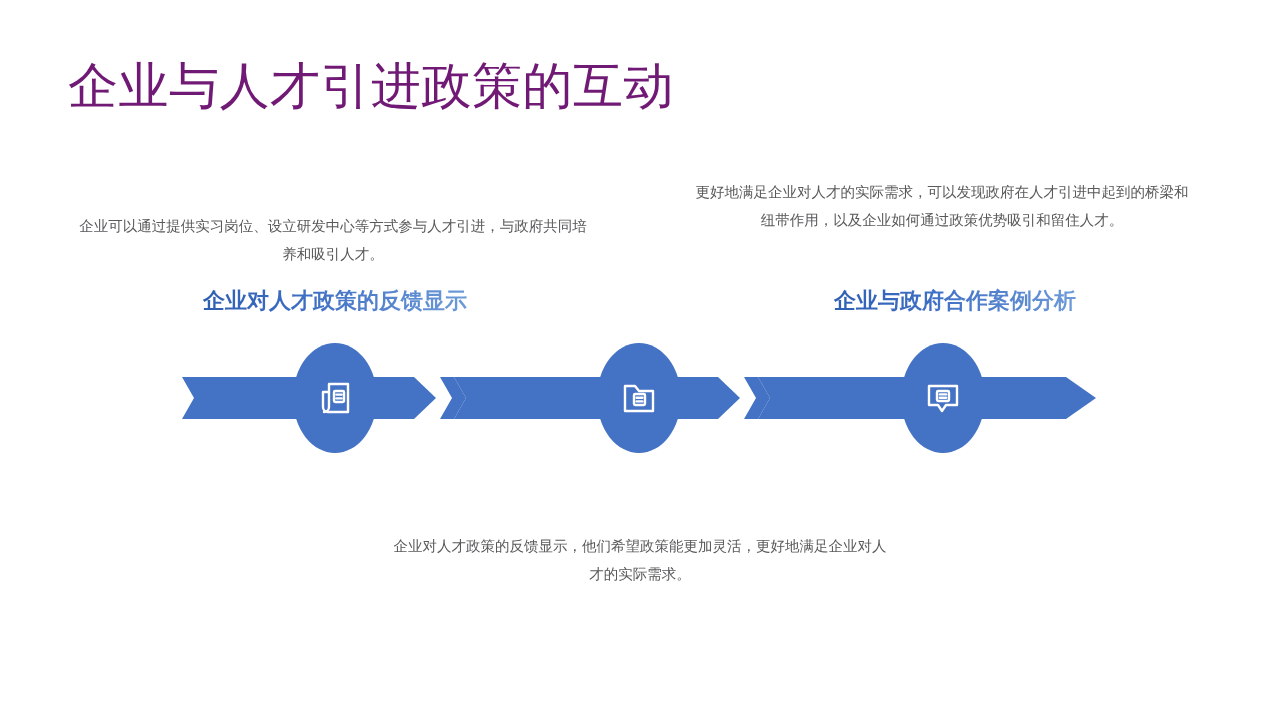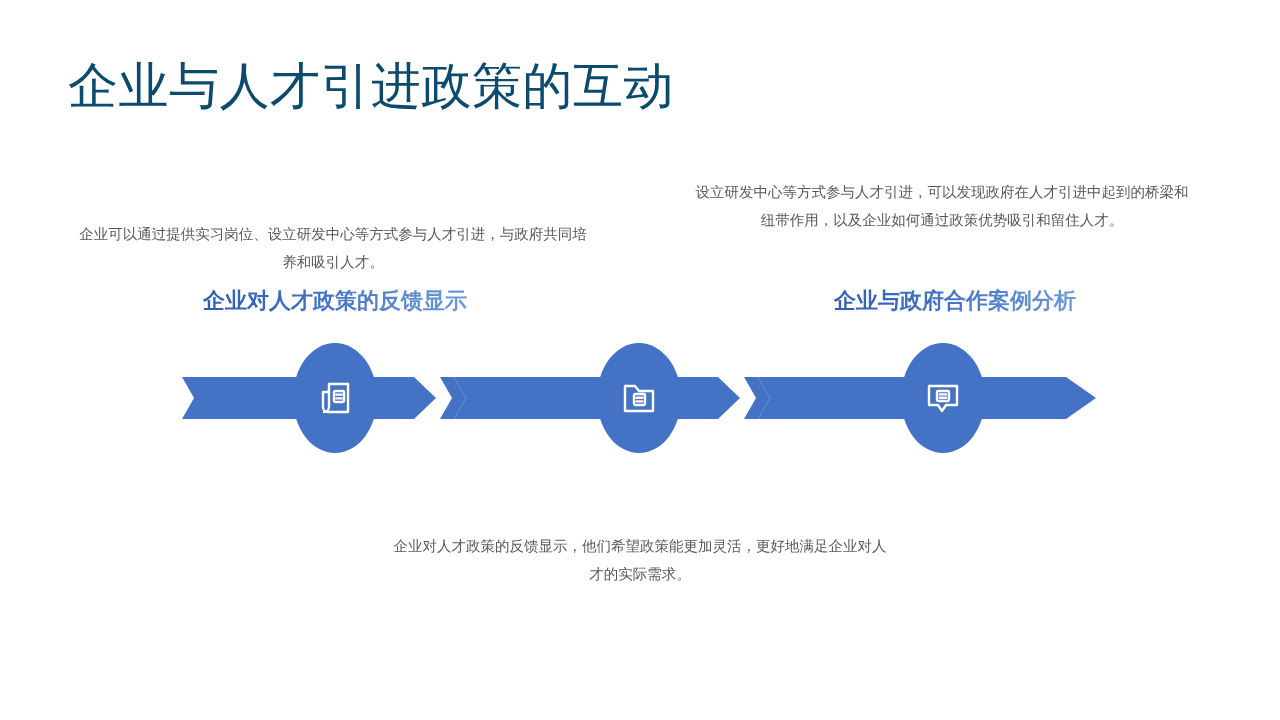--- a/index.html
+++ b/index.html
@@ -20,34 +20,34 @@
   }
 
   
   .slide-title {
     position: absolute;
     left: 68px;
     top: 58px;
     font-size: 50px;
     line-height: 1.15;
     font-weight: 400;
-    color: #0c4a6e;
+    color: #701a75;
     letter-spacing: 0.5px;
     white-space: nowrap;
   }
 
   
   .desc {
     position: absolute;
     font-size: 14.5px;
     line-height: 28px;
     color: #59595b;
     text-align: center;
   }
-  .desc-left  { left: 78px;  top: 220px; width: 510px; }
+  .desc-left  { left: 78px;  top: 212px; width: 510px; }
   .desc-right { left: 692px; top: 178px; width: 500px; }
   .desc-bottom{ left: 390px; top: 532px; width: 500px; }
 
   
   .heading {
     position: absolute;
     font-size: 22px;
     font-weight: bold;
     white-space: nowrap;
     background: linear-gradient(90deg, #2f5fb3 0%, #3f6fc4 40%, #6d9ad8 100%);
@@ -152,21 +152,21 @@
 </style>
 </head>
 <body>
 
 <div class="slide">
 
   <div class="slide-title">企业与人才引进政策的互动</div>
 
   <div class="desc desc-left">企业可以通过提供实习岗位、设立研发中心等方式参与人才引进，与政府共同培养和吸引人才。</div>
 
-  <div class="desc desc-right">设立研发中心等方式参与人才引进，可以发现政府在人才引进中起到的桥梁和纽带作用，以及企业如何通过政策优势吸引和留住人才。</div>
+  <div class="desc desc-right">更好地满足企业对人才的实际需求，可以发现政府在人才引进中起到的桥梁和纽带作用，以及企业如何通过政策优势吸引和留住人才。</div>
 
   <div class="heading heading-left">企业对人才政策的反馈显示</div>
 
   <div class="heading heading-right">企业与政府合作案例分析</div>
 
   <div class="chain">
 
     <div class="seg seg-1"></div>
     <div class="seg seg-1-bar"></div>
 

